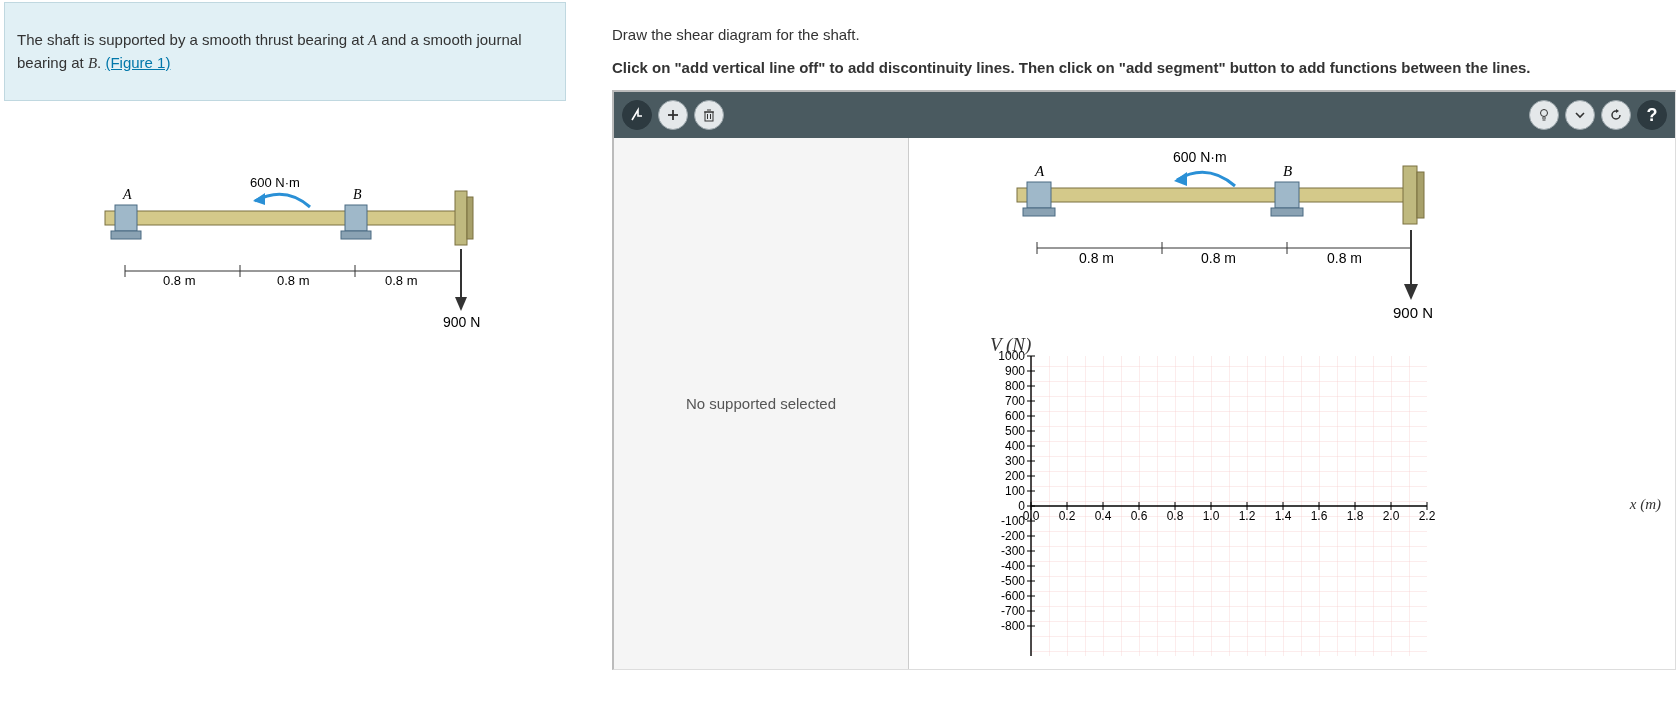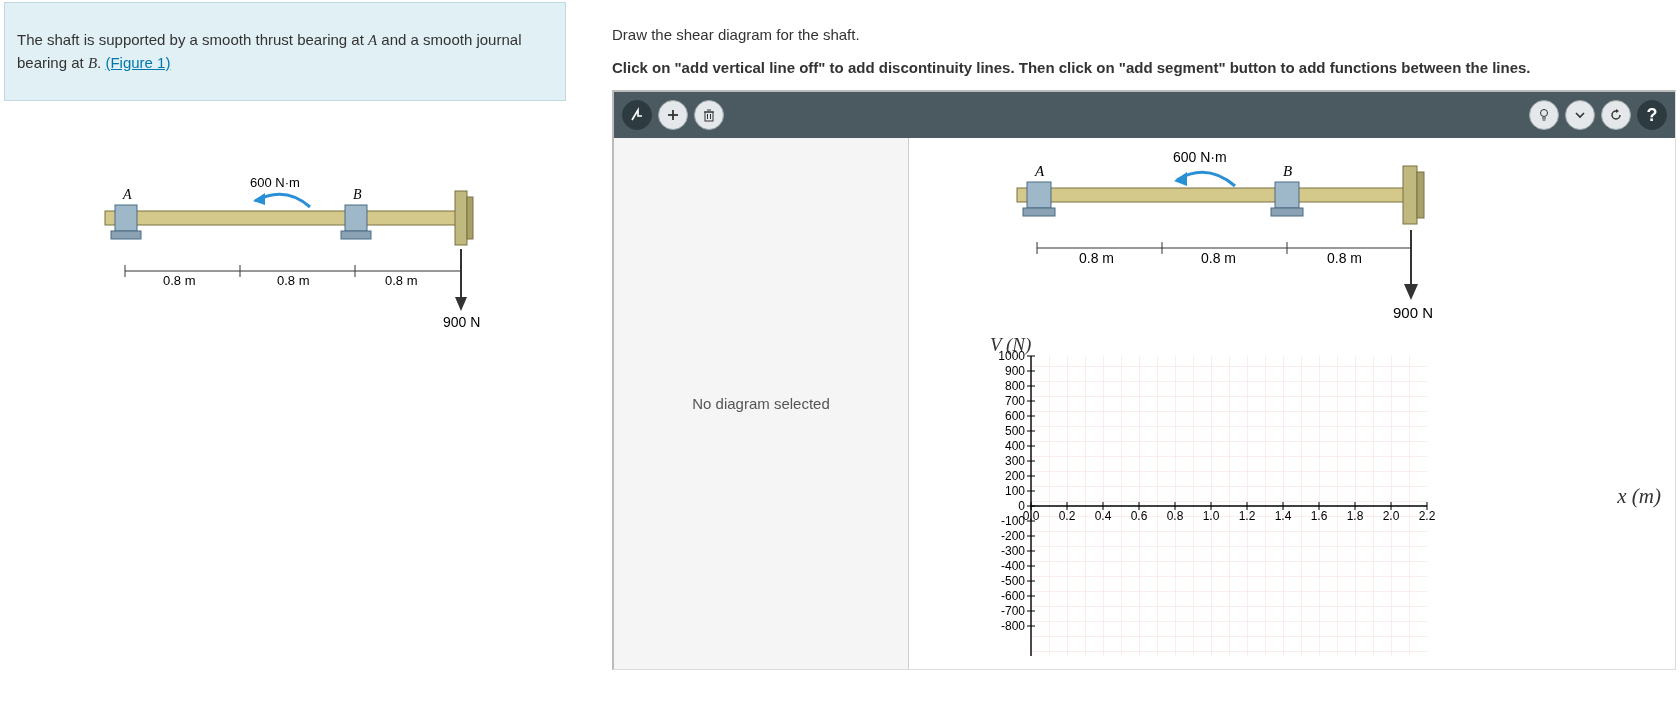--- a/index.html
+++ b/index.html
@@ -20,21 +20,21 @@
   .tool-right { margin-left: auto; display: flex; gap: 6px; }
   .tool-btn { width: 30px; height: 30px; border-radius: 15px; background: #e4e8ea; border: 1px solid #9aa5aa; display: inline-flex; align-items: center; justify-content: center; cursor: pointer; font-size: 14px; color: #333; }
   .tool-btn.dark { background: #2d3a40; color: #fff; border-color: #2d3a40; }
   .workspace { position: absolute; top: 46px; left: 0; right: 0; bottom: 0; display: flex; }
   .sel-pane { width: 295px; background: #f5f5f5; border-right: 1px solid #ccc; display: flex; align-items: center; justify-content: center; color: #555; font-size: 15px; }
   .plot-pane { flex: 1; padding: 10px 50px 0 68px; position: relative; background: #fff; }
   .diagram-area { position: relative; height: 178px; }
   .diagram-svg { width: 430px; height: 160px; display: block; margin: 0 auto; }
   .chart-area { position: relative; margin-top: 10px; }
   .axis-title-y { position: absolute; left: 13px; top: -2px; font-style: italic; font-family: 'Times New Roman', serif; font-size: 19px; }
-  .axis-title-x { position: absolute; right: -36px; top: 148px; font-style: italic; font-family: 'Times New Roman', serif; font-size: 21px; }
+  .axis-title-x { position: absolute; right: -36px; top: 160px; font-style: italic; font-family: 'Times New Roman', serif; font-size: 15px; }
   .chart-svg { width: 460px; height: 340px; display: block; }
   .serif-i { font-family: 'Times New Roman', serif; font-style: italic; }
   .serif { font-family: 'Times New Roman', serif; }
 </style>
 </head>
 <body>
 
 <div class="left-pane">
   <div class="problem-box">
     <span>The shaft is supported by a smooth thrust bearing at </span><span class="serif-i">A</span><span> and a smooth journal bearing at </span><span class="serif-i">B</span><span>. </span><a href="#" style="color:#0077aa">(Figure 1)</a>
@@ -128,21 +128,21 @@
               <path d="M11 7 A4 4 0 1 1 7 3" stroke="#333" stroke-width="1.5" fill="none"></path>
               <polygon points="7,1 7,5 10,3" fill="#333"></polygon>
             </svg>
         </span>
         <span class="tool-btn dark" style="font-size:18px;font-weight:bold">?</span>
       </div>
     </div>
 
     <div class="workspace">
       <div class="sel-pane">
-        <span>No diagram selected</span>
+        <span>No supported selected</span>
       </div>
       <div class="plot-pane">
 
         <div class="diagram-area">
           <svg viewBox="0 0 500 178" width="500" height="178">
             <rect x="40" y="40" width="400" height="14" fill="#d4c98a" stroke="#7a7040"></rect>
             <rect x="50" y="34" width="24" height="26" fill="#9fb8c9" stroke="#4a6a82"></rect>
             <rect x="46" y="60" width="32" height="8" fill="#8aa2b3" stroke="#4a6a82"></rect>
             <rect x="298" y="34" width="24" height="26" fill="#9fb8c9" stroke="#4a6a82"></rect>
             <rect x="294" y="60" width="32" height="8" fill="#8aa2b3" stroke="#4a6a82"></rect>

